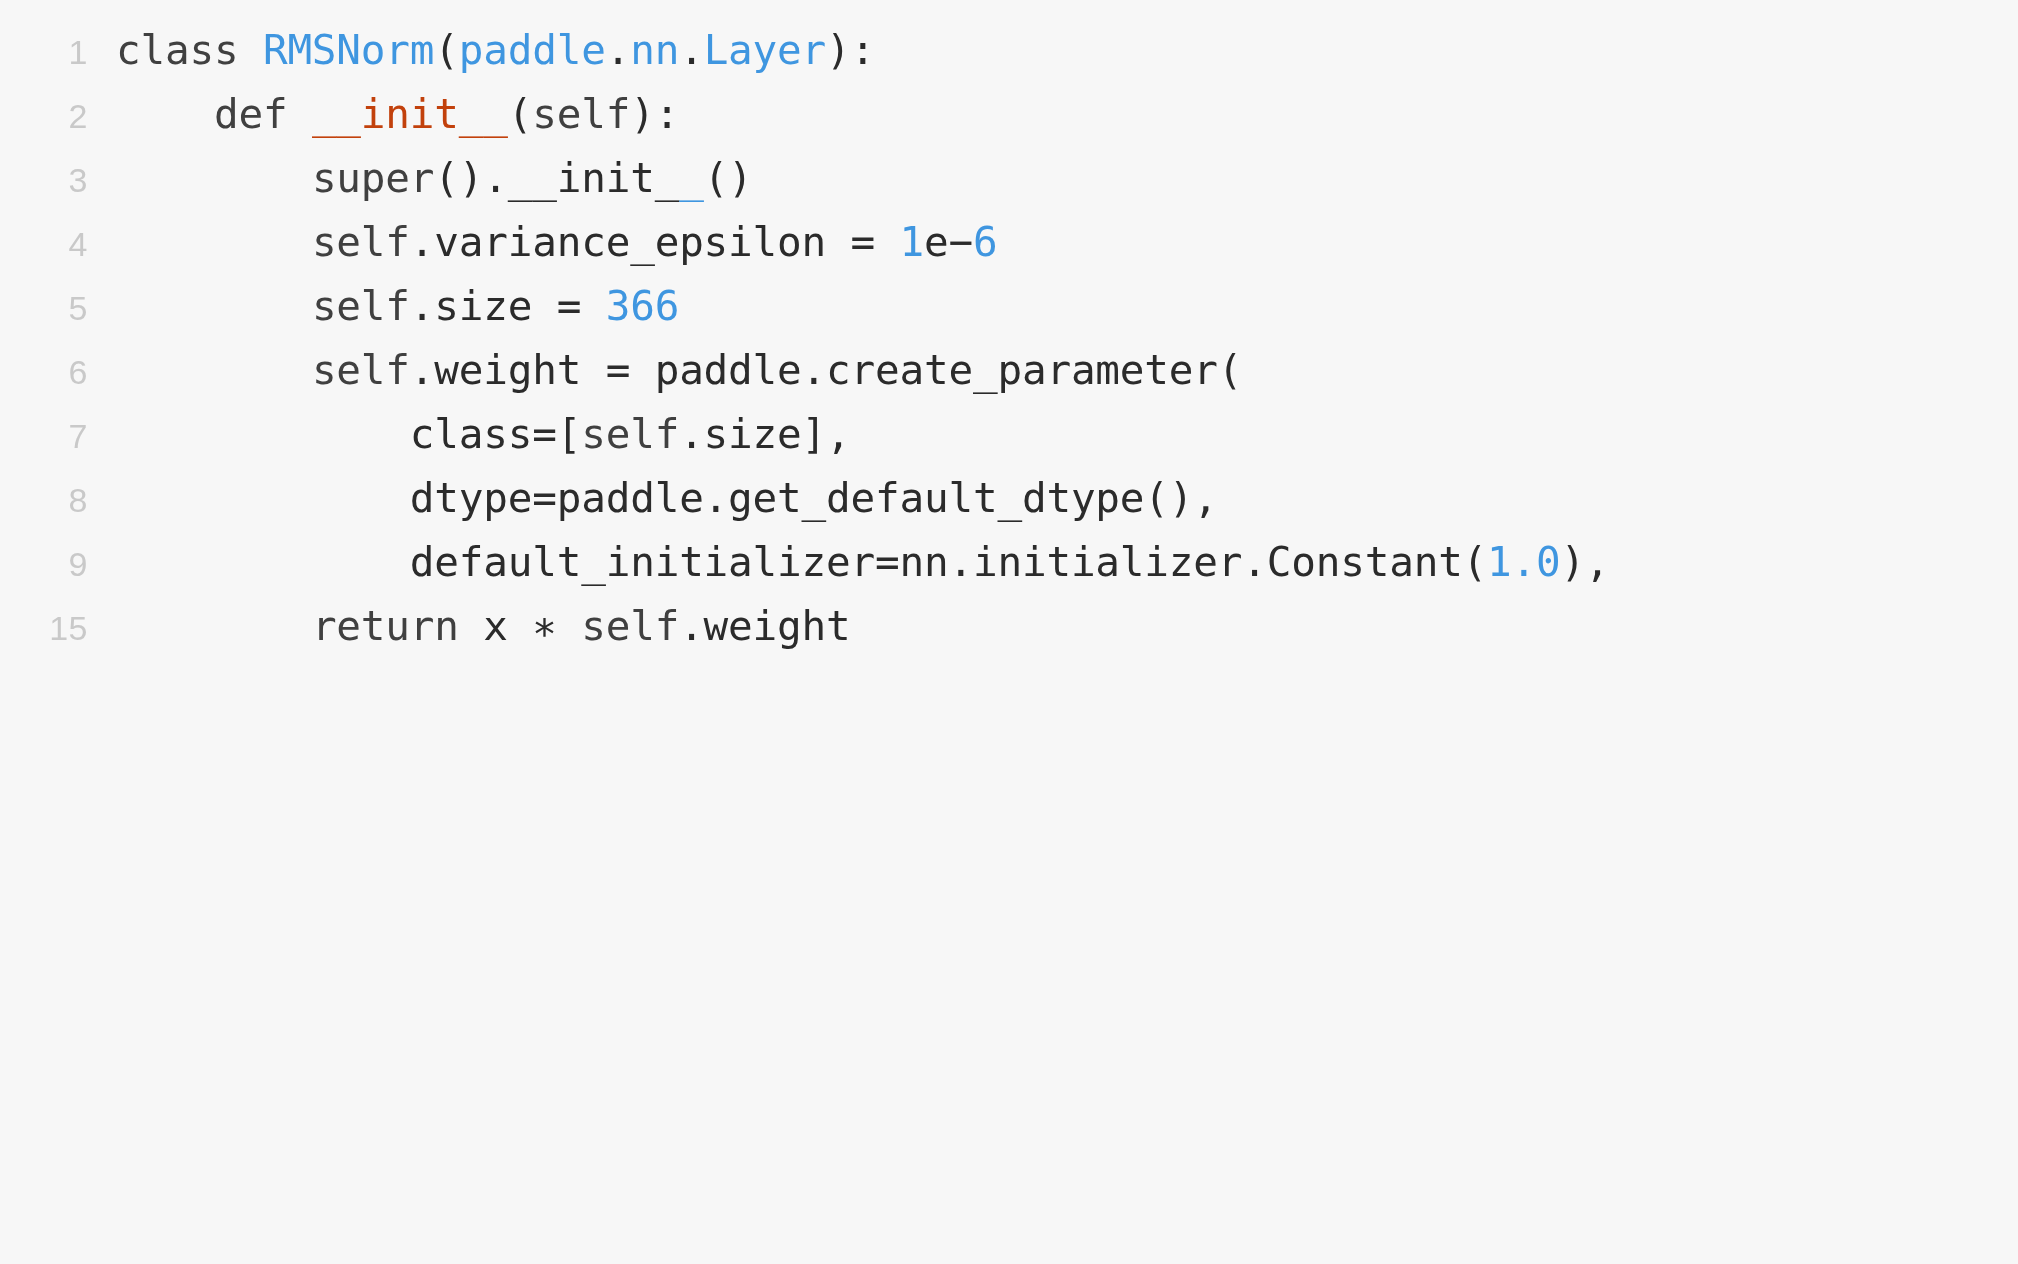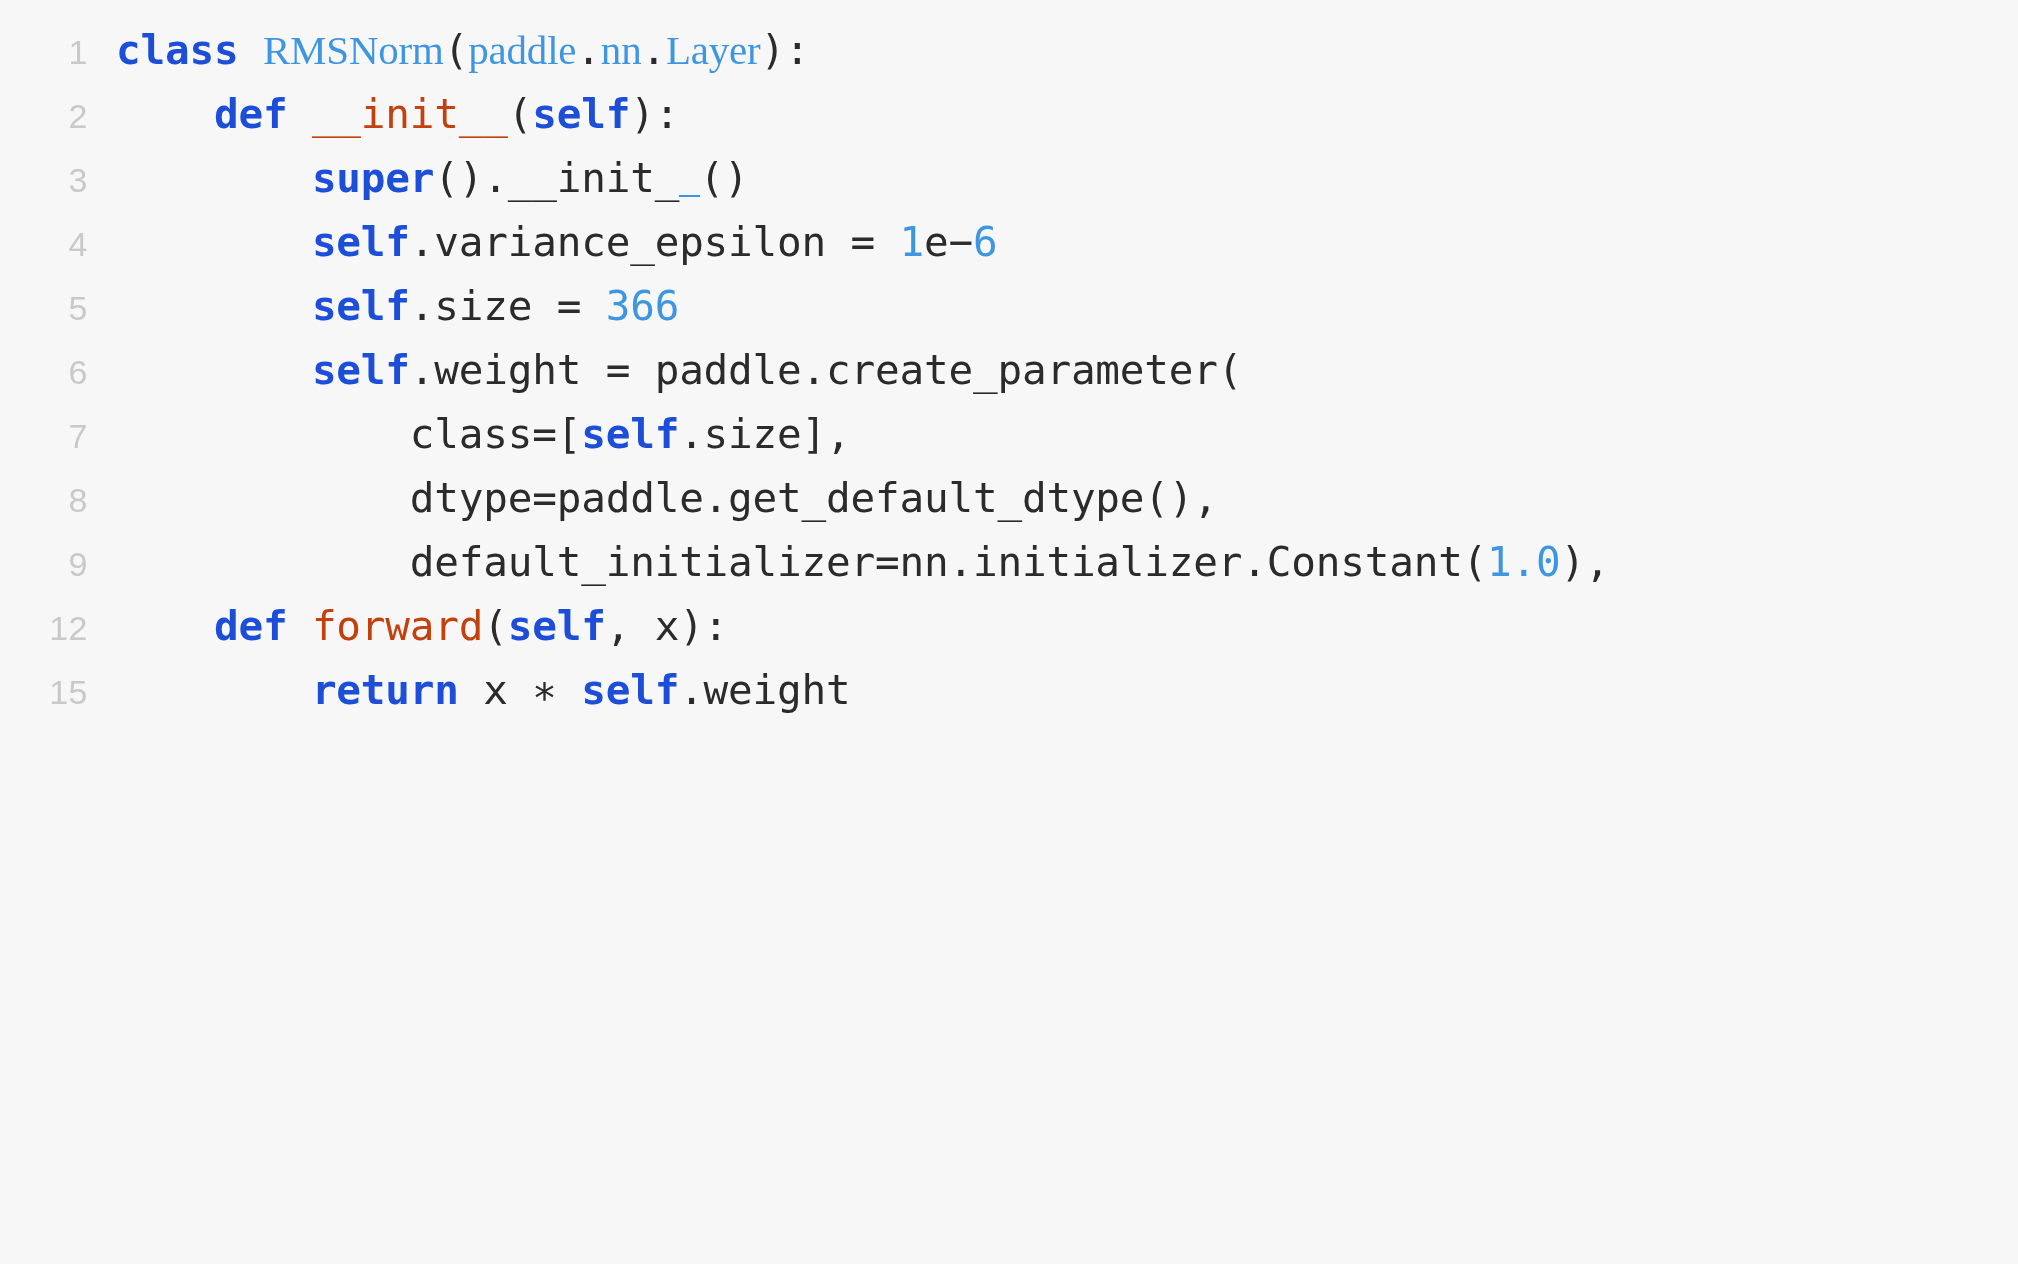--- a/index.html
+++ b/index.html
@@ -48,36 +48,35 @@
     padding-left: 28px;
     font-family: "DejaVu Sans Mono", monospace;
     font-size: 41px;
     letter-spacing: -0.2px;
     color: #2b2b2b;
     white-space: pre;
     overflow: hidden;
   }
 
   
-  .t-kw   { color: #1d4ed8; font-weight: bold; }   
-  .t-cls  { color: #3f96e0; font-family: Liberation Serif, serif; }   
+  .t-kw   { color: #404040; }   
+  .t-cls  { color: #3f96e0; }   
   .t-fn   { color: #c2410c; }   
   .t-num  { color: #3f96e0; }
   .t-pl   { color: #2b2b2b; }
 </style>
 </head>
 <body>
 
 <div id="code-block">
   <div id="code-rows">
       <div class="code-row"><div class="gutter">1</div><div class="code-line"><span class="t-kw">class</span><span class="t-pl"> </span><span class="t-cls">RMSNorm</span><span class="t-pl">(</span><span class="t-cls">paddle</span><span class="t-pl">.</span><span class="t-cls">nn</span><span class="t-pl">.</span><span class="t-cls">Layer</span><span class="t-pl">):</span></div></div>
       <div class="code-row"><div class="gutter">2</div><div class="code-line"><span class="t-pl">    </span><span class="t-kw">def</span><span class="t-pl"> </span><span class="t-fn">__init__</span><span class="t-pl">(</span><span class="t-kw">self</span><span class="t-pl">):</span></div></div>
       <div class="code-row"><div class="gutter">3</div><div class="code-line"><span class="t-pl">        </span><span class="t-kw">super</span><span class="t-pl">().__init</span><span class="t-pl">_</span><span class="t-cls">_</span><span class="t-pl">()</span></div></div>
       <div class="code-row"><div class="gutter">4</div><div class="code-line"><span class="t-pl">        </span><span class="t-kw">self</span><span class="t-pl">.variance_epsilon = </span><span class="t-num">1</span><span class="t-pl">e−</span><span class="t-num">6</span></div></div>
       <div class="code-row"><div class="gutter">5</div><div class="code-line"><span class="t-pl">        </span><span class="t-kw">self</span><span class="t-pl">.size = </span><span class="t-num">366</span></div></div>
       <div class="code-row"><div class="gutter">6</div><div class="code-line"><span class="t-pl">        </span><span class="t-kw">self</span><span class="t-pl">.weight = paddle.create_parameter(</span></div></div>
       <div class="code-row"><div class="gutter">7</div><div class="code-line"><span class="t-pl">            class=[</span><span class="t-kw">self</span><span class="t-pl">.size],</span></div></div>
       <div class="code-row"><div class="gutter">8</div><div class="code-line"><span class="t-pl">            dtype=paddle.get_default_dtype(),</span></div></div>
       <div class="code-row"><div class="gutter">9</div><div class="code-line"><span class="t-pl">            default_initializer=nn.initializer.Constant(</span><span class="t-num">1.0</span><span class="t-pl">),</span></div></div>
-      <div class="code-row"><div class="gutter">12</div><div class="code-line"><span class="t-pl">    </span><span class="t-kw">def</span><span class="t-pl"> </span><span class="t-fn">forward</span><span class="t-pl">(</span><span class="t-kw">self</span><span class="t-pl">, x):</span></div></div>
       <div class="code-row"><div class="gutter">15</div><div class="code-line"><span class="t-pl">        </span><span class="t-kw">return</span><span class="t-pl"> x ∗ </span><span class="t-kw">self</span><span class="t-pl">.weight</span></div></div>
     </div>
 </div>
 
 </body></html>

